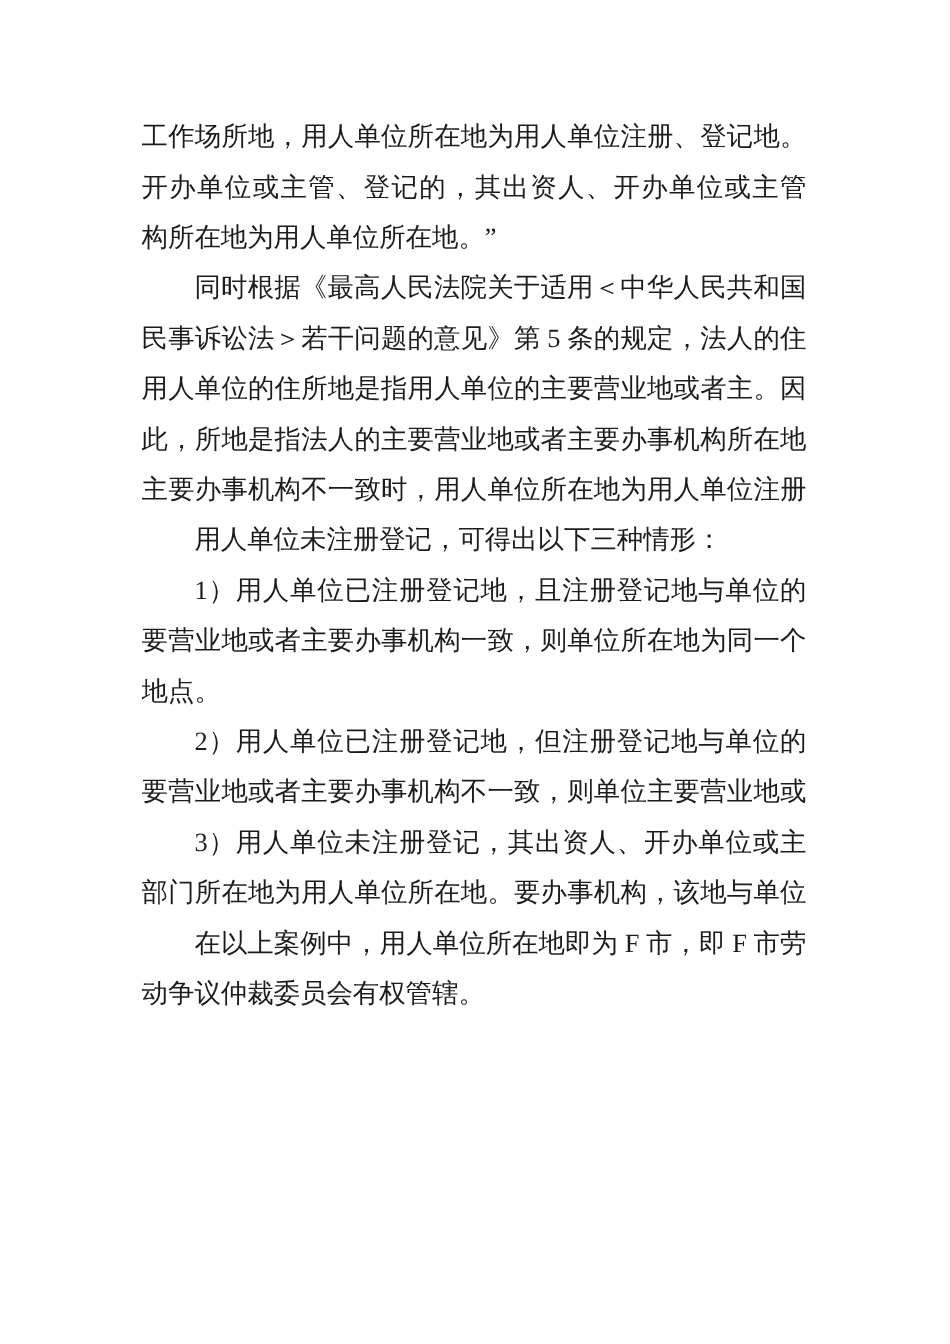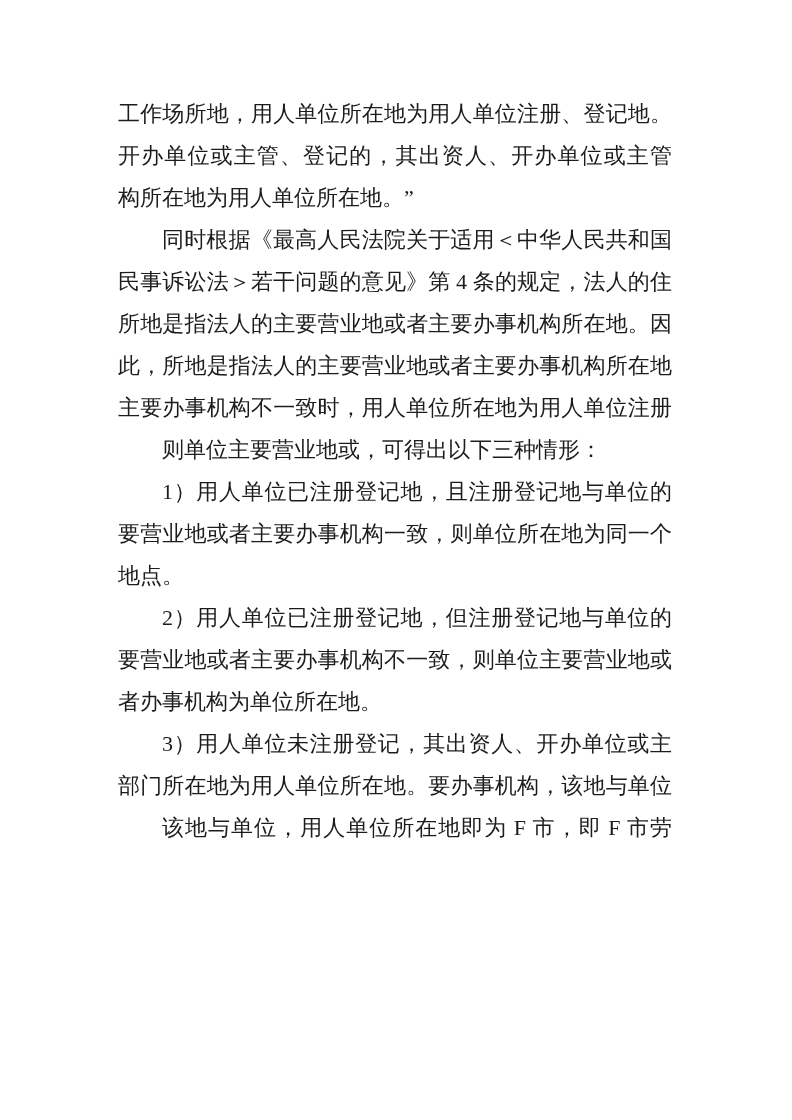--- a/index.html
+++ b/index.html
@@ -40,28 +40,28 @@
 </style>
 </head>
 <body>
 
 <div class="page">
   <div class="textblock">
       <div class="line">工作场所地，用人单位所在地为用人单位注册、登记地。</div>
       <div class="line">开办单位或主管、登记的，其出资人、开办单位或主管</div>
       <div class="line end">构所在地为用人单位所在地。”</div>
       <div class="line indent">同时根据《最高人民法院关于适用＜中华人民共和国</div>
-      <div class="line">民事诉讼法＞若干问题的意见》第 4 条的规定，法人的住</div>
-      <div class="line">所地是指法人的主要营业地或者主要办事机构所在地。因</div>
+      <div class="line">民事诉讼法＞若干问题的意见》第 5 条的规定，法人的住</div>
+      <div class="line">用人单位的住所地是指用人单位的主要营业地或者主。因</div>
       <div class="line">此，所地是指法人的主要营业地或者主要办事机构所在地</div>
       <div class="line">主要办事机构不一致时，用人单位所在地为用人单位注册</div>
-      <div class="line indent end">则单位主要营业地或，可得出以下三种情形：</div>
+      <div class="line indent end">用人单位未注册登记，可得出以下三种情形：</div>
       <div class="line indent">1）用人单位已注册登记地，且注册登记地与单位的主</div>
       <div class="line">要营业地或者主要办事机构一致，则单位所在地为同一个</div>
       <div class="line end">地点。</div>
       <div class="line indent">2）用人单位已注册登记地，但注册登记地与单位的主</div>
       <div class="line">要营业地或者主要办事机构不一致，则单位主要营业地或</div>
-      <div class="line end">者办事机构为单位所在地。</div>
       <div class="line indent">3）用人单位未注册登记，其出资人、开办单位或主管</div>
       <div class="line">部门所在地为用人单位所在地。要办事机构，该地与单位</div>
-      <div class="line indent">该地与单位，用人单位所在地即为 F 市，即 F 市劳</div>
+      <div class="line indent">在以上案例中，用人单位所在地即为 F 市，即 F 市劳</div>
+      <div class="line end">动争议仲裁委员会有权管辖。</div>
     </div>
 </div>
 
 </body></html>

